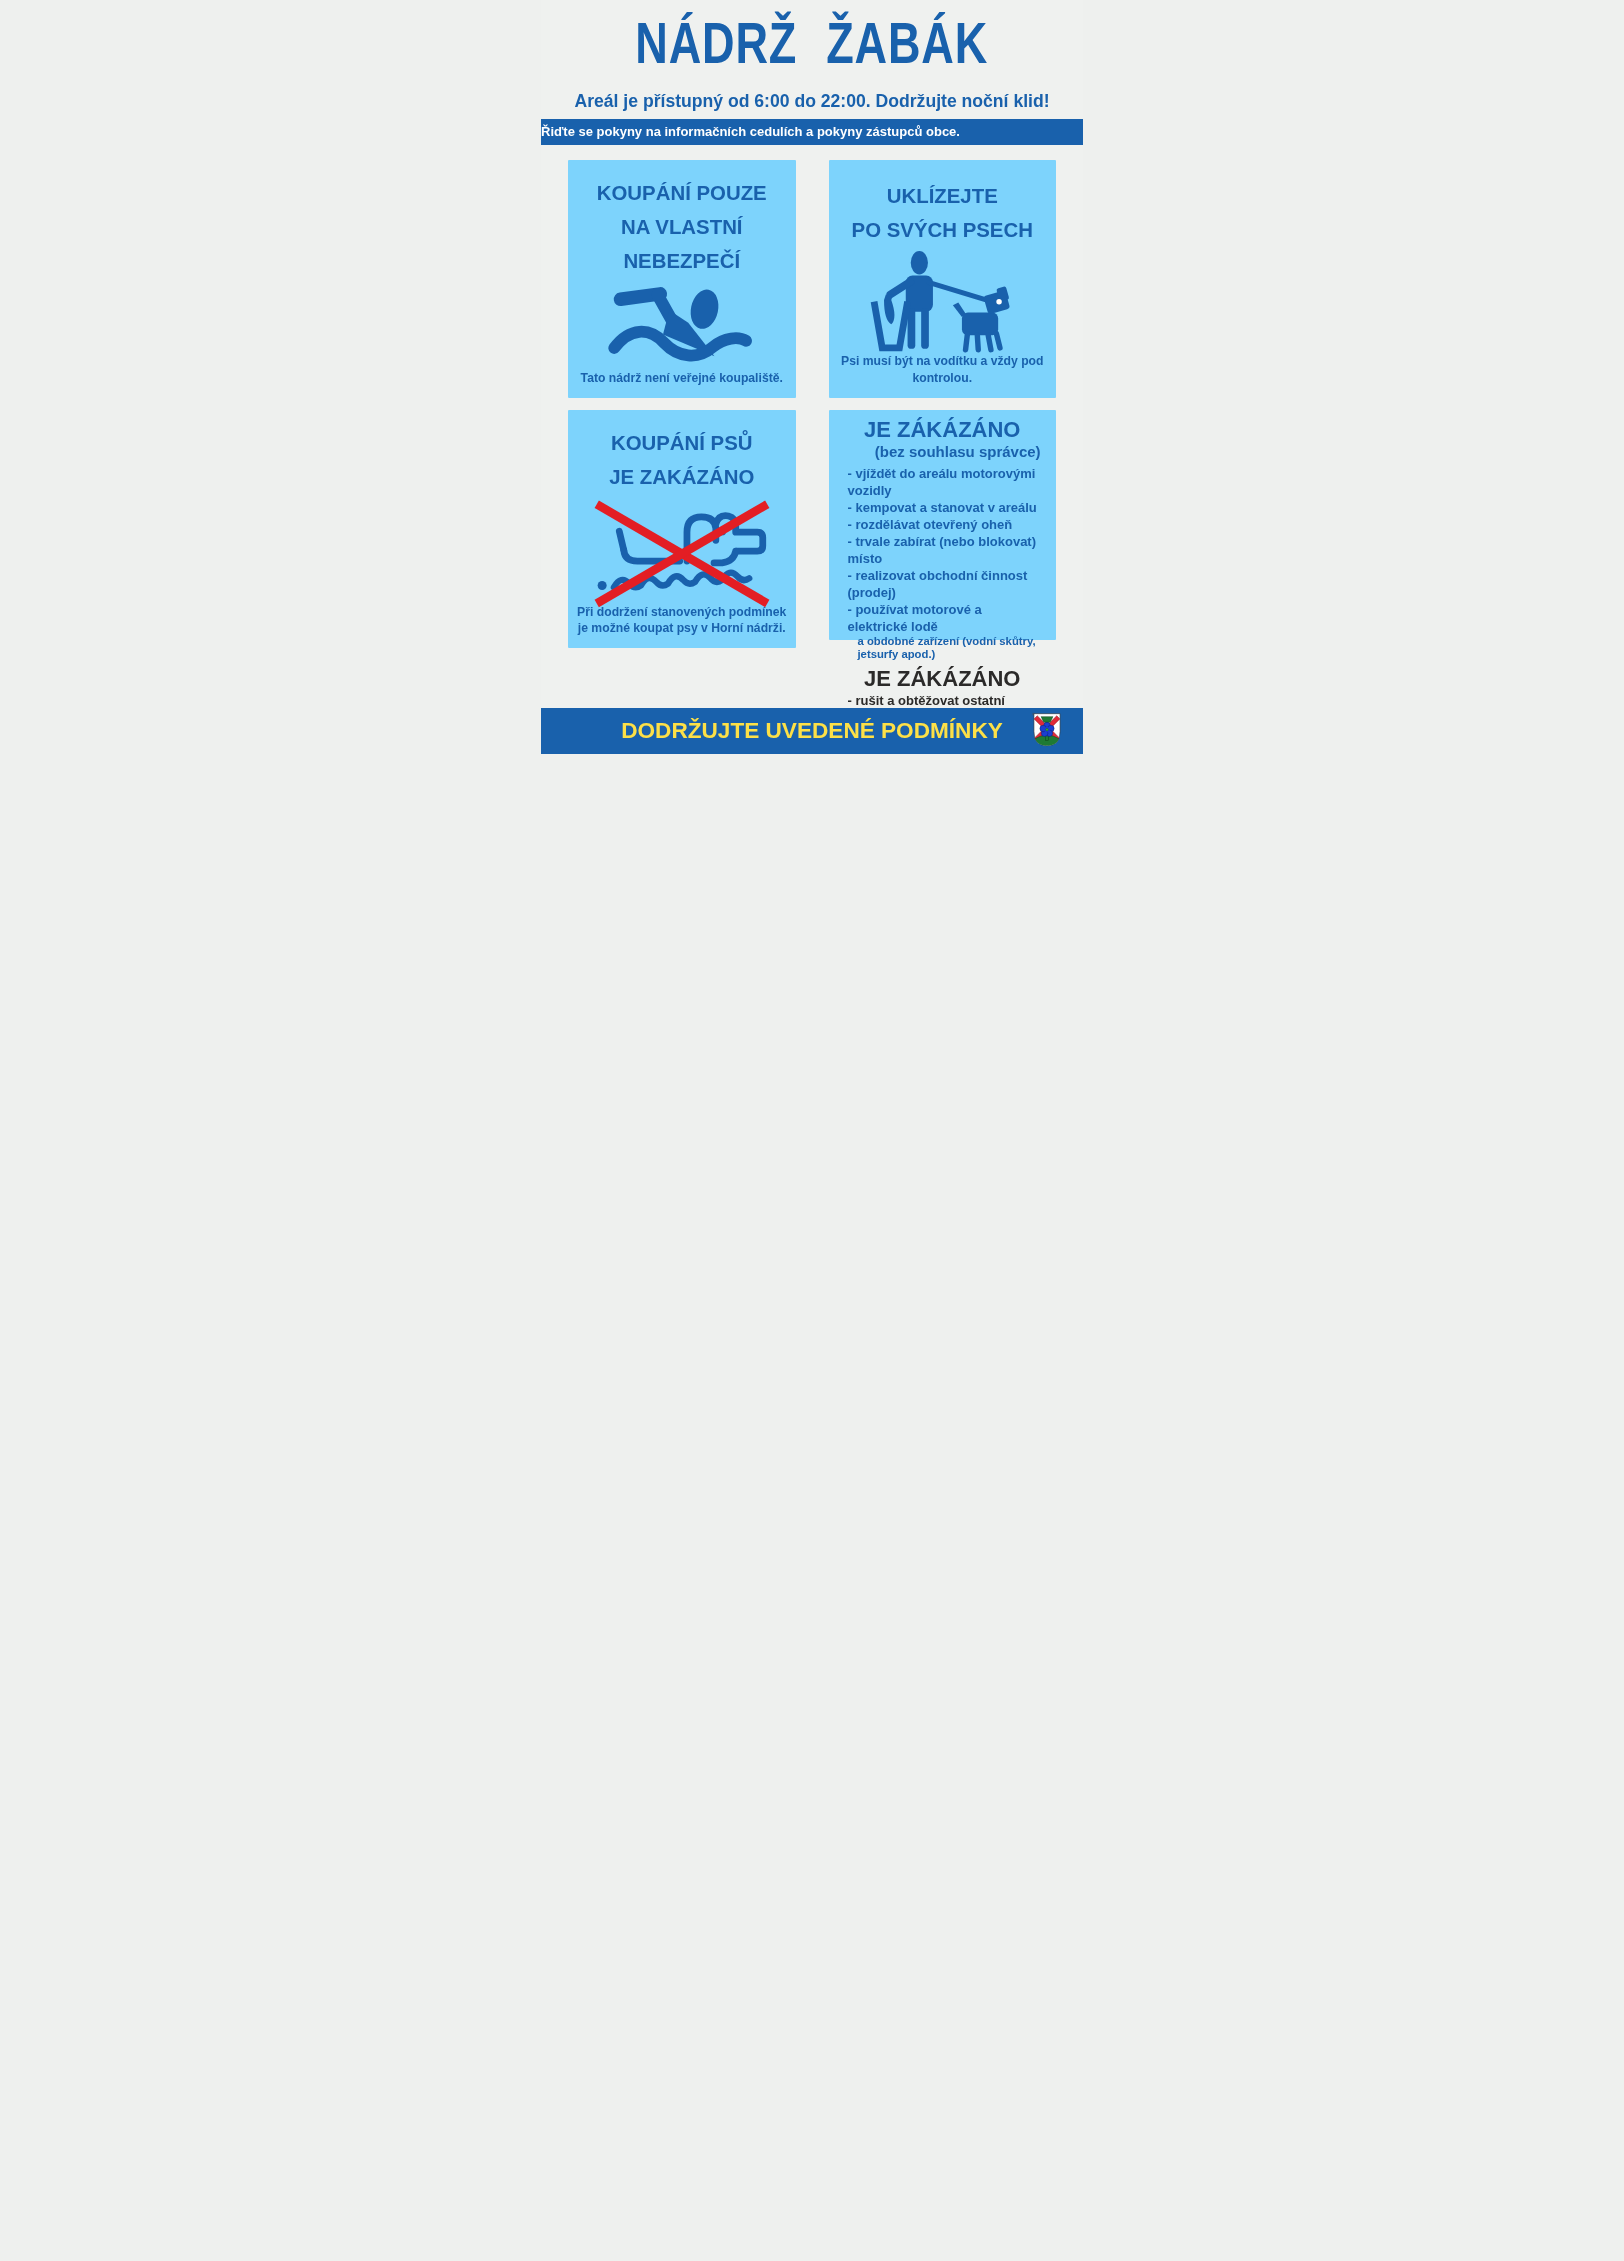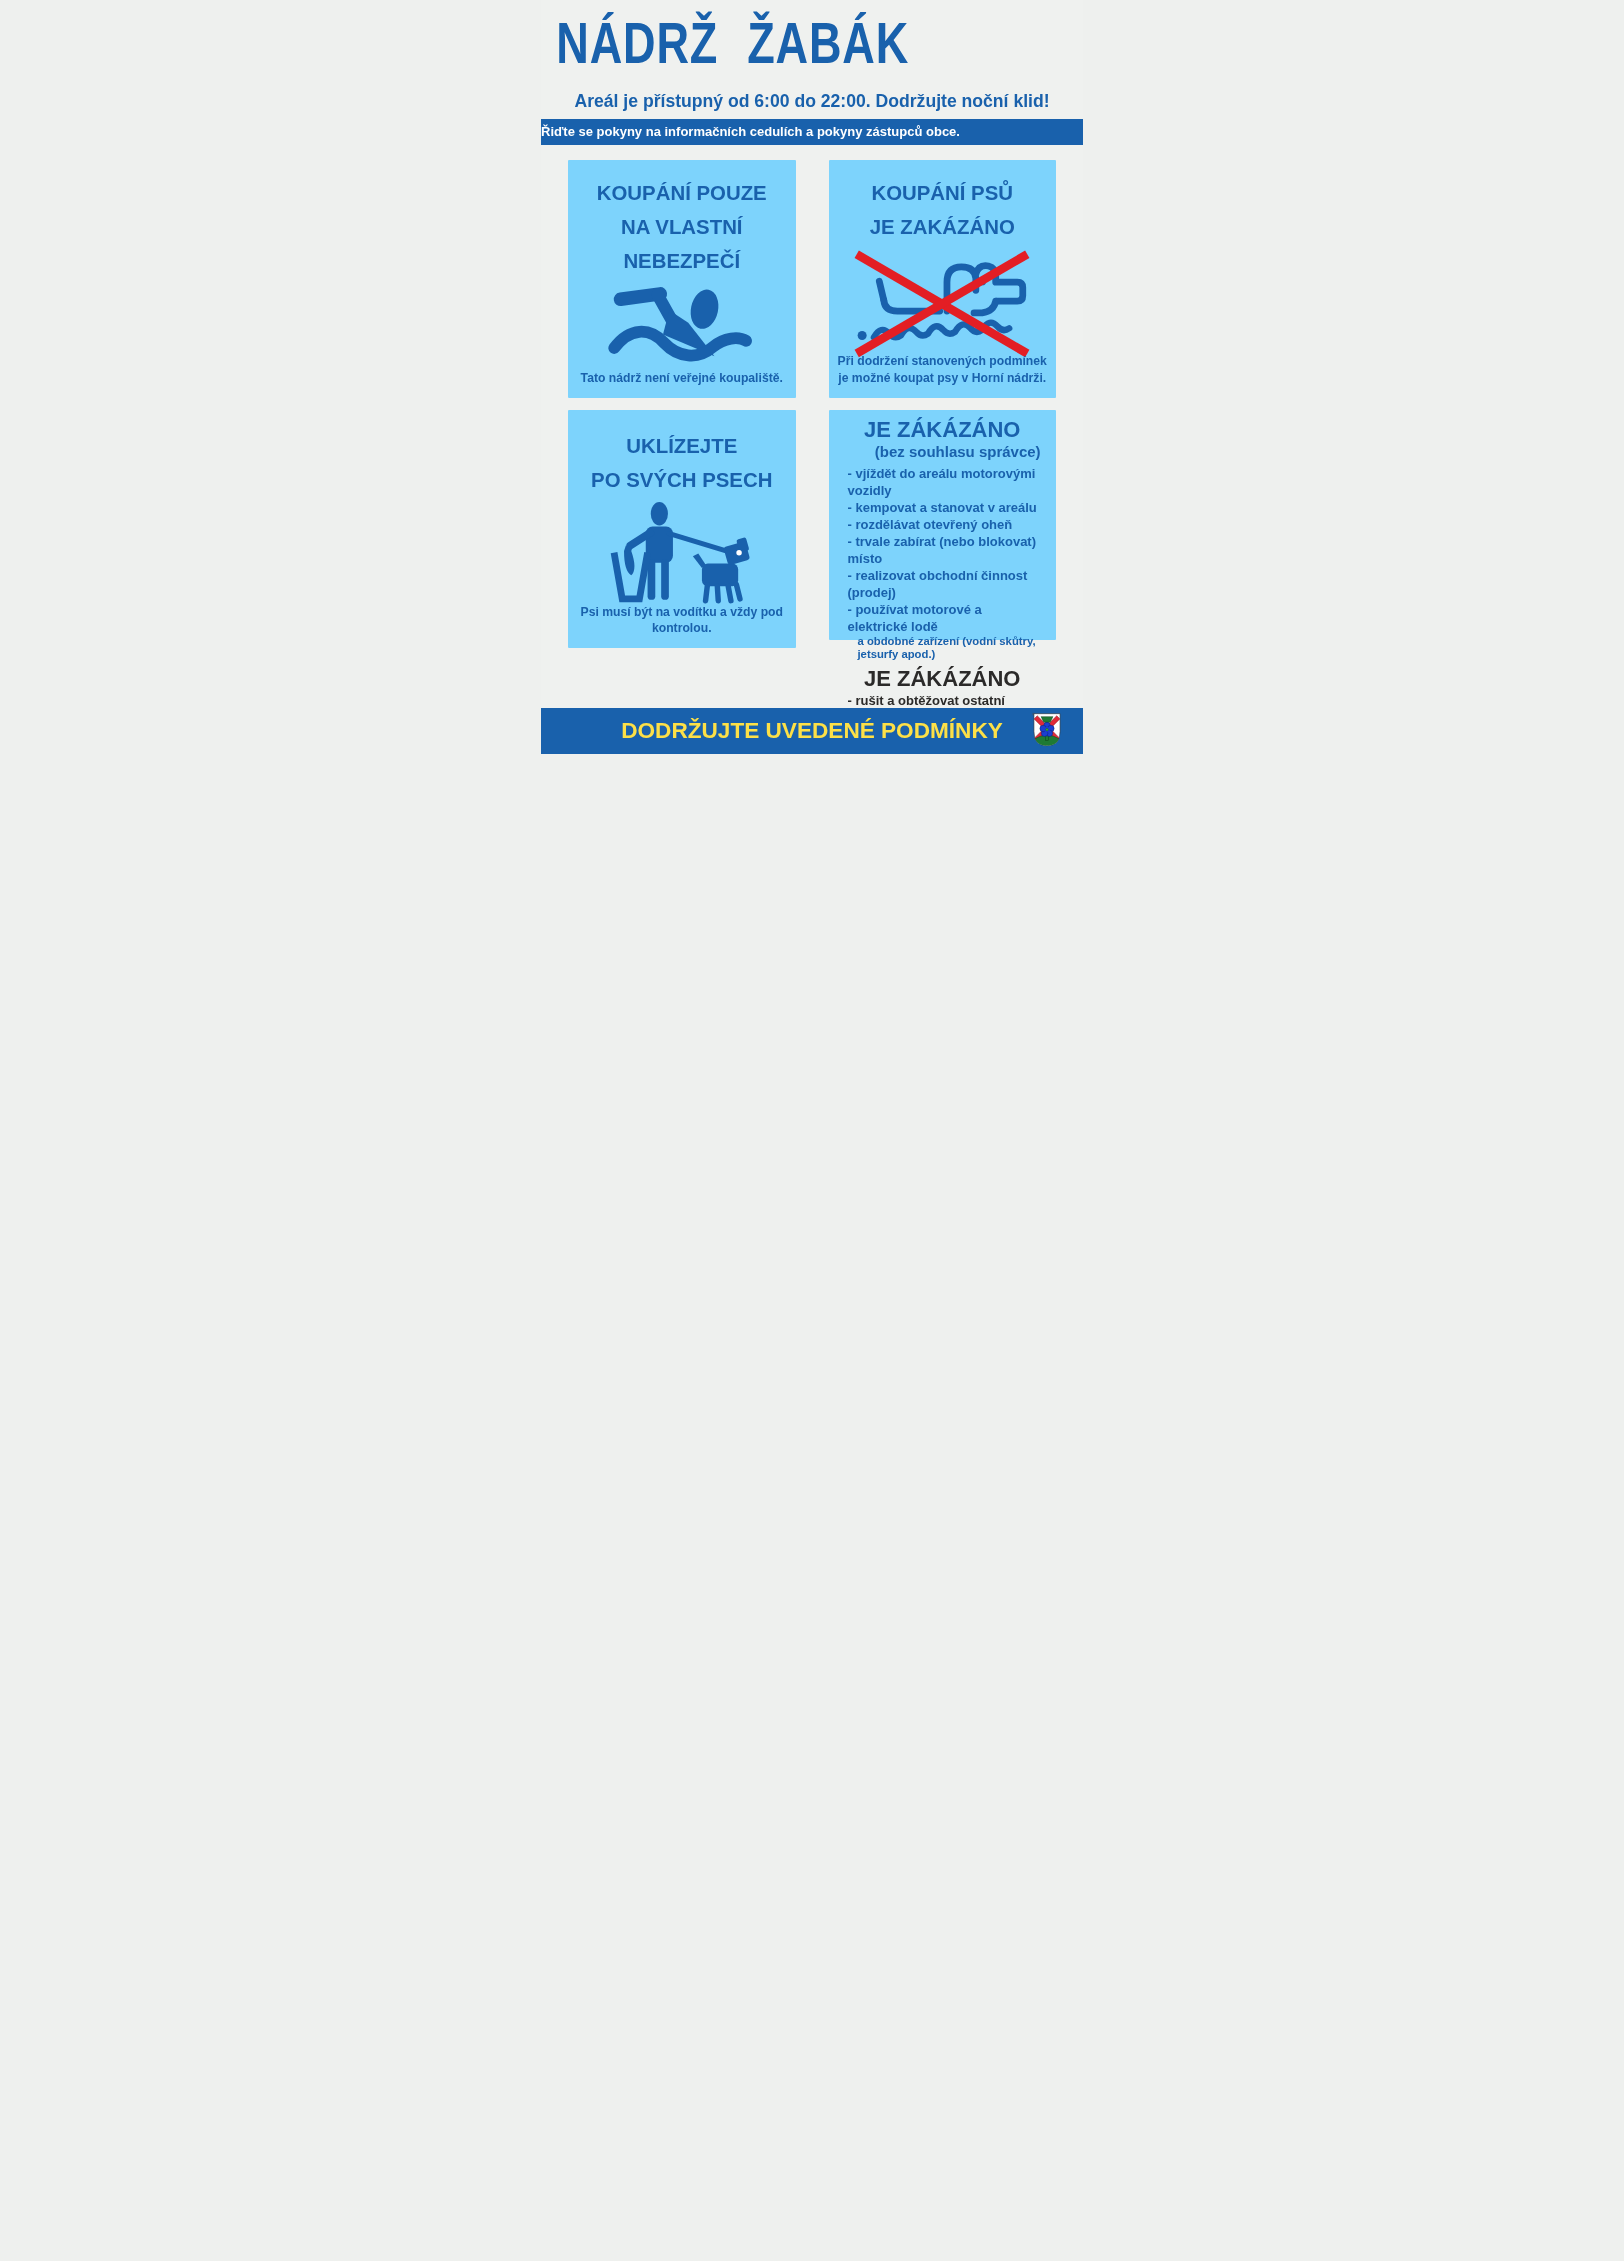--- a/index.html
+++ b/index.html
@@ -1,21 +1,21 @@
 <!DOCTYPE html>
 <html style="font-size:7.2px"><head>
 <meta charset="utf-8">
 <style>
   html,body{margin:0;padding:0;background:#eef0ee;}
   .poster{
     width:542px;height:754px;margin:0 auto;position:relative;overflow:hidden;
     background:#eff1ef;font-family:"Liberation Sans",sans-serif;color:#1961ac;
   }
   
-  .title{height:78px;padding-top:6.3px;text-align:left;line-height:75px;white-space:nowrap;}
+  .title{height:78px;padding-top:6.3px;text-align:center;line-height:75px;white-space:nowrap;}
   .title span{display:inline-block;font-size:49px;font-weight:bold;letter-spacing:0.9px;
     word-spacing:17px;transform:scale(.92,1.18);transform-origin:center;}
   .subtitle{margin-top:6.3px;text-align:center;font-size:17.6px;font-weight:bold;}
   .banner{margin-top:7.2px;height:26px;background:#1961ac;color:#fff;text-align:left;
     font-size:13px;font-weight:bold;line-height:26px;}
   
   .grid{display:grid;grid-template-columns:1fr 1fr;column-gap:33px;row-gap:12.2px;margin:15px 27px 0;}
   .card{background:#7dd3fc;border-radius:1px;height:238px;position:relative;
     display:flex;flex-direction:column;align-items:center;}
   .card-title{margin-top:16.3px;text-align:center;font-size:20.4px;font-weight:bold;line-height:34px;}
@@ -65,49 +65,20 @@
           <g fill="none" stroke="#1961ac" stroke-linecap="round">
             <path d="M30 40 L118 28" stroke-width="30"></path>
             <path d="M112 30 L150 98" stroke-width="27"></path>
           </g>
           <ellipse cx="216" cy="62" rx="30" ry="44" fill="#1961ac" transform="rotate(12 216 62)"></ellipse>
           <path d="M138 64 L180 92 L238 166 L124 118 Z" fill="#1961ac"></path>
           <path d="M16 148 C 50 102, 94 102, 126 136 C 158 170, 202 174, 234 146 C 260 124, 292 122, 308 132" fill="none" stroke="#1961ac" stroke-width="26" stroke-linecap="round"></path>
         </svg>
       </div>
       <div class="card-note">Tato nádrž není veřejné koupaliště.</div>
-    </div>
-
-    <div class="card">
-      <div class="card-title">
-        <div>KOUPÁNÍ PSŮ</div>
-        <div>JE ZAKÁZÁNO</div>
-      </div>
-      <div class="icon-wrap">
-        <svg width="194" height="111" viewBox="0 0 430 246">
-          <g fill="none" stroke="#1961ac" stroke-width="15" stroke-linecap="round" stroke-linejoin="round">
-            <path d="M76 76 L86 118"></path>
-            <path d="M86 118 Q88 142 116 142 L210 142"></path>
-            <path d="M226 142 V78 Q226 44 258 44 Q288 44 290 70 V96"></path>
-            <path d="M290 60 Q296 38 318 42 Q334 46 334 64 V78 H382 Q394 78 394 90 V108 Q394 120 382 120 H336"></path>
-            <path d="M334 120 Q330 142 304 146 L286 146"></path>
-          </g>
-          <circle cx="305" cy="78" r="7" fill="#1961ac"></circle>
-          <circle cx="38" cy="196" r="10" fill="#1961ac"></circle>
-          <path d="M64 200 q16 -28 34 -8 q12 14 26 4 q16 -28 34 -8 q12 14 26 4 q16 -28 34 -8 q12 14 26 4 q16 -28 34 -8 q12 14 26 4 q16 -28 34 -8 q12 14 26 4" fill="none" stroke="#1961ac" stroke-width="14" stroke-linecap="round"></path>
-          <g stroke="#e31e24" stroke-width="19">
-            <path d="M26 16 L404 236"></path>
-            <path d="M404 16 L26 236"></path>
-          </g>
-        </svg>
-      </div>
-      <div class="card-note">
-        <div>Při dodržení stanovených podmínek</div>
-        <div>je možné koupat psy v Horní nádrži.</div>
-      </div>
     </div>
 
     <div class="card">
       <div class="card-title short">
         <div>UKLÍZEJTE</div>
         <div>PO SVÝCH PSECH</div>
       </div>
       <div class="icon-wrap">
         <svg width="154" height="109" viewBox="0 0 340 240">
           <g fill="#1961ac">
@@ -133,20 +104,49 @@
           <circle cx="296" cy="116" r="6" fill="#fff"></circle>
           <g fill="none" stroke="#1961ac" stroke-linecap="round" stroke-width="12">
             <path d="M226 188 L222 222"></path>
             <path d="M248 190 L250 222"></path>
             <path d="M272 190 L278 222"></path>
             <path d="M290 186 L298 218"></path>
           </g>
         </svg>
       </div>
       <div class="card-note">Psi musí být na vodítku a vždy pod kontrolou.</div>
+    </div>
+
+    <div class="card">
+      <div class="card-title">
+        <div>KOUPÁNÍ PSŮ</div>
+        <div>JE ZAKÁZÁNO</div>
+      </div>
+      <div class="icon-wrap">
+        <svg width="194" height="111" viewBox="0 0 430 246">
+          <g fill="none" stroke="#1961ac" stroke-width="15" stroke-linecap="round" stroke-linejoin="round">
+            <path d="M76 76 L86 118"></path>
+            <path d="M86 118 Q88 142 116 142 L210 142"></path>
+            <path d="M226 142 V78 Q226 44 258 44 Q288 44 290 70 V96"></path>
+            <path d="M290 60 Q296 38 318 42 Q334 46 334 64 V78 H382 Q394 78 394 90 V108 Q394 120 382 120 H336"></path>
+            <path d="M334 120 Q330 142 304 146 L286 146"></path>
+          </g>
+          <circle cx="305" cy="78" r="7" fill="#1961ac"></circle>
+          <circle cx="38" cy="196" r="10" fill="#1961ac"></circle>
+          <path d="M64 200 q16 -28 34 -8 q12 14 26 4 q16 -28 34 -8 q12 14 26 4 q16 -28 34 -8 q12 14 26 4 q16 -28 34 -8 q12 14 26 4 q16 -28 34 -8 q12 14 26 4" fill="none" stroke="#1961ac" stroke-width="14" stroke-linecap="round"></path>
+          <g stroke="#e31e24" stroke-width="19">
+            <path d="M26 16 L404 236"></path>
+            <path d="M404 16 L26 236"></path>
+          </g>
+        </svg>
+      </div>
+      <div class="card-note">
+        <div>Při dodržení stanovených podmínek</div>
+        <div>je možné koupat psy v Horní nádrži.</div>
+      </div>
     </div>
 
     <div class="card forbidden">
       <div class="fb-head">JE ZÁKÁZÁNO</div>
       <div class="fb-sub">(bez souhlasu správce)</div>
       <div class="fb-list">
         <div class="fb-item">- vjíždět do areálu motorovými vozidly</div>
         <div class="fb-item">- kempovat a stanovat v areálu</div>
         <div class="fb-item">- rozdělávat otevřený oheň</div>
         <div class="fb-item">- trvale zabírat (nebo blokovat) místo</div>

